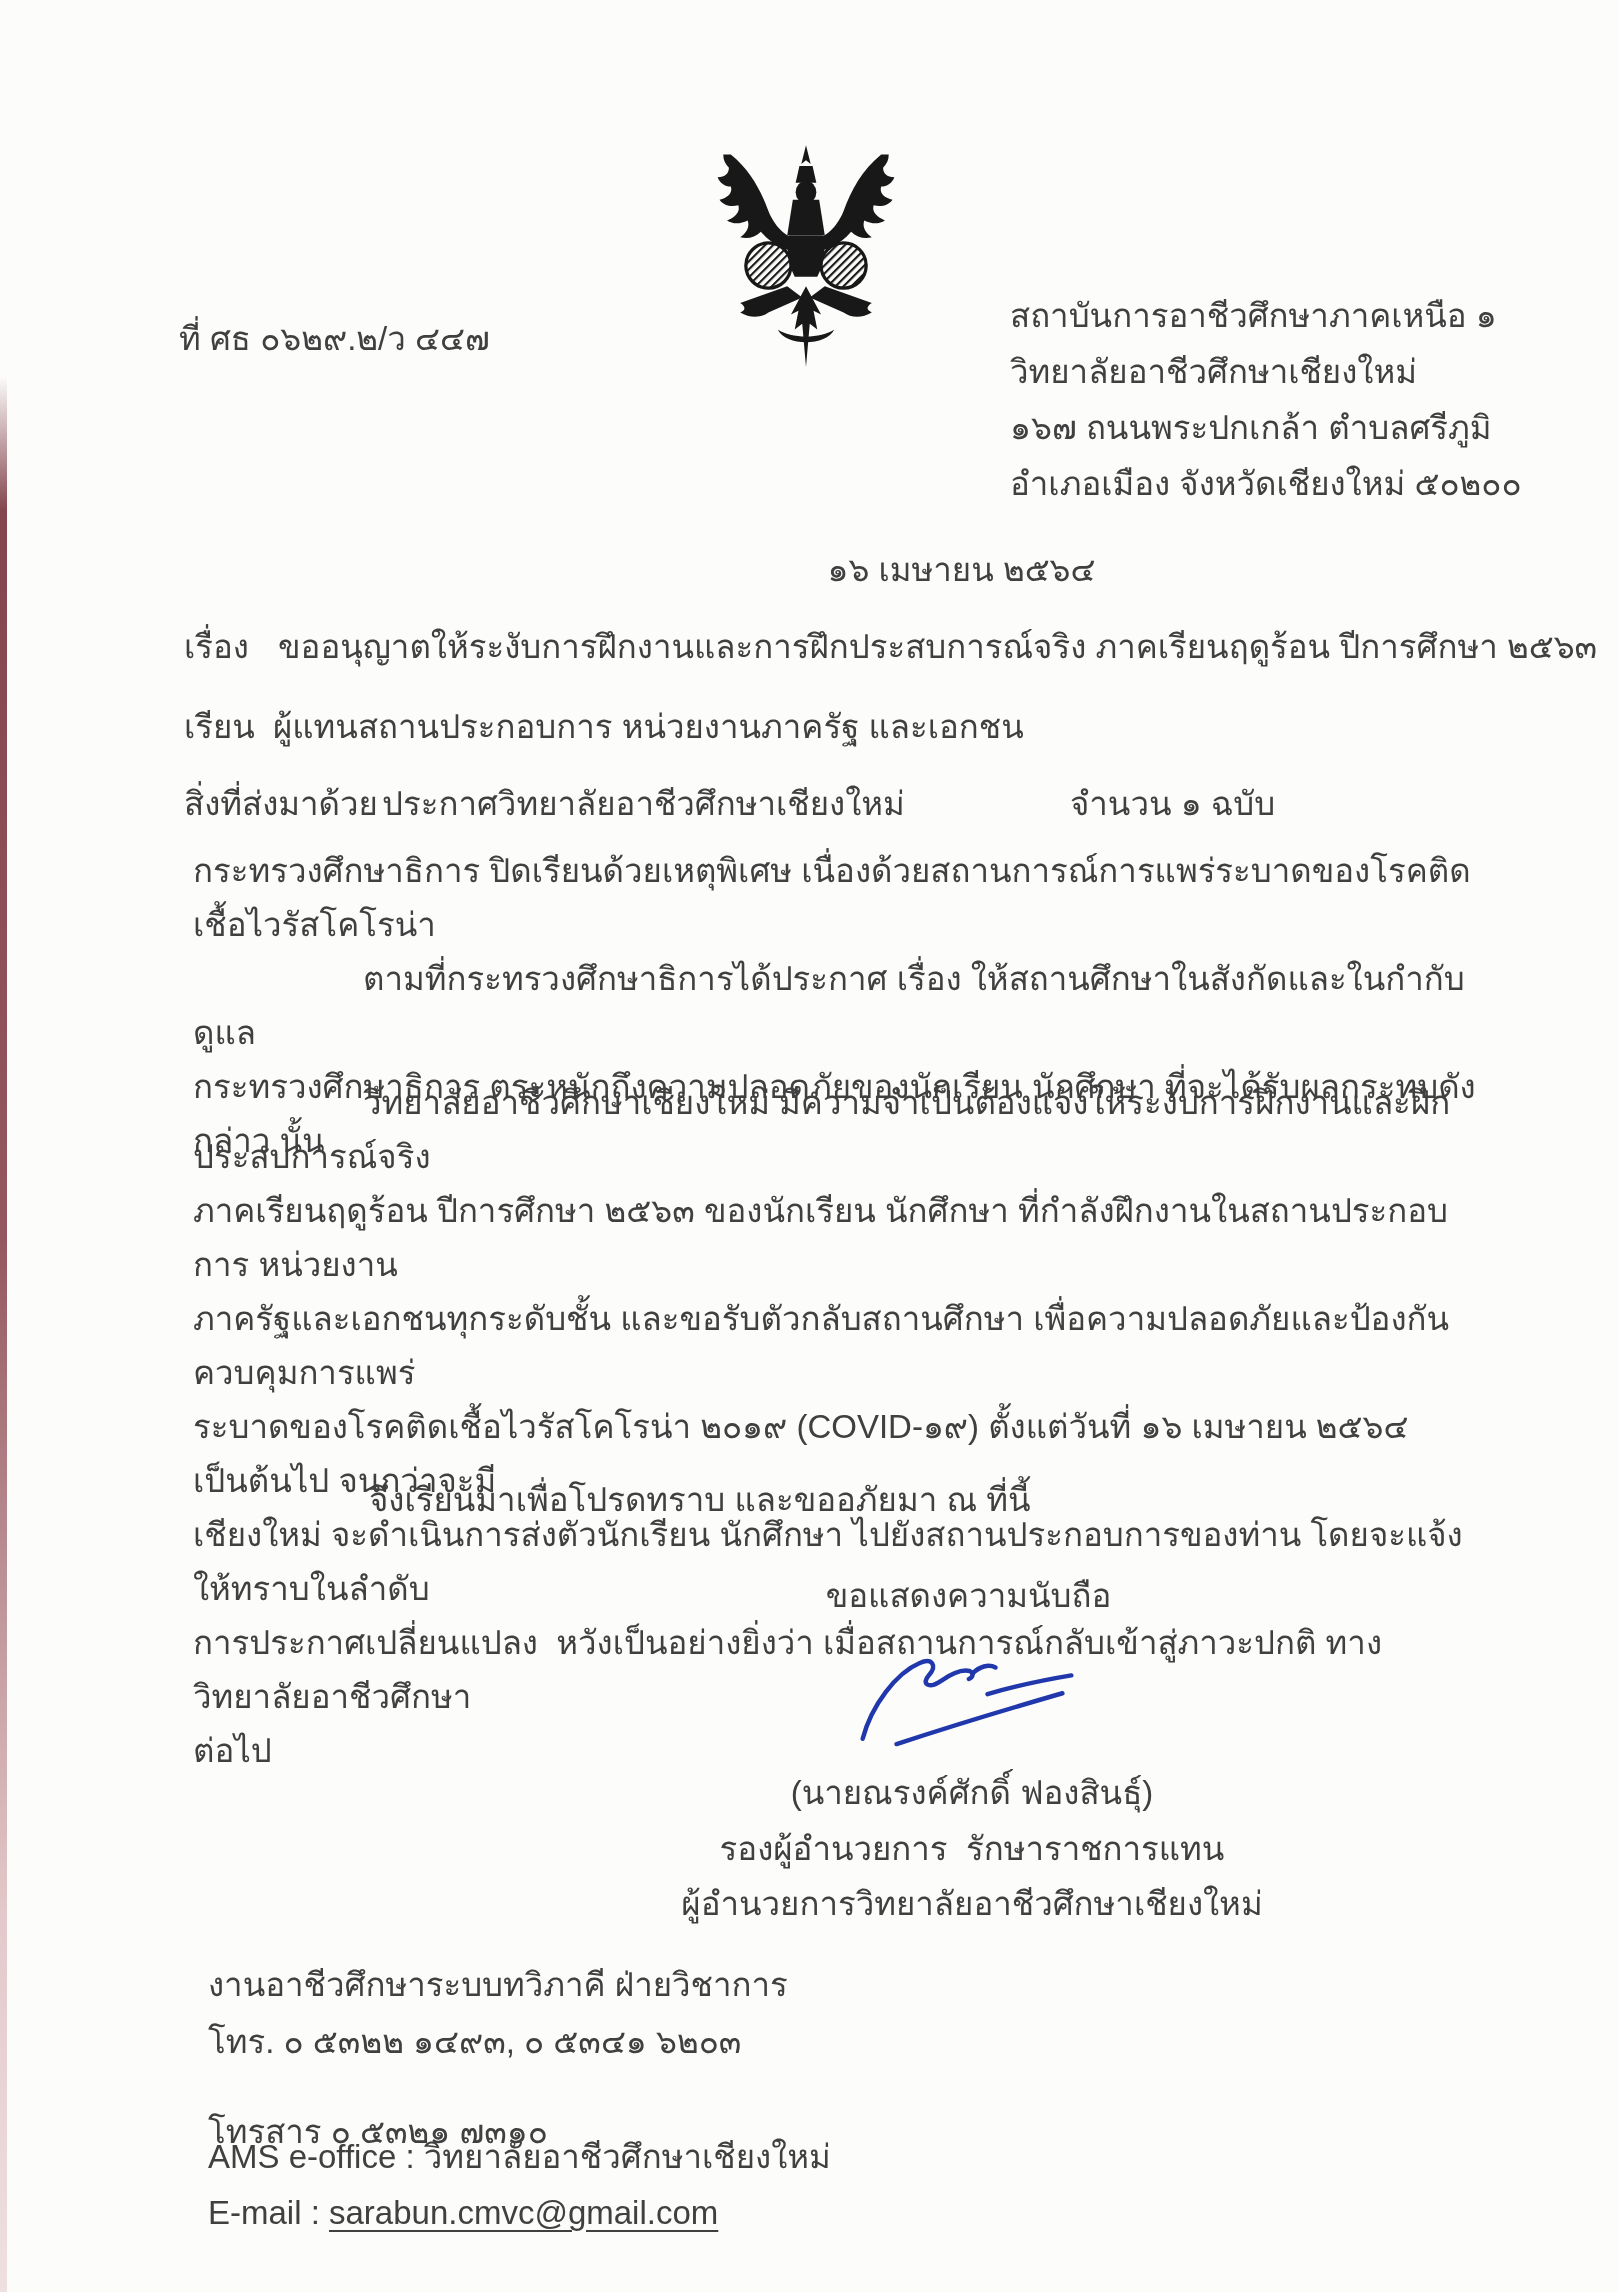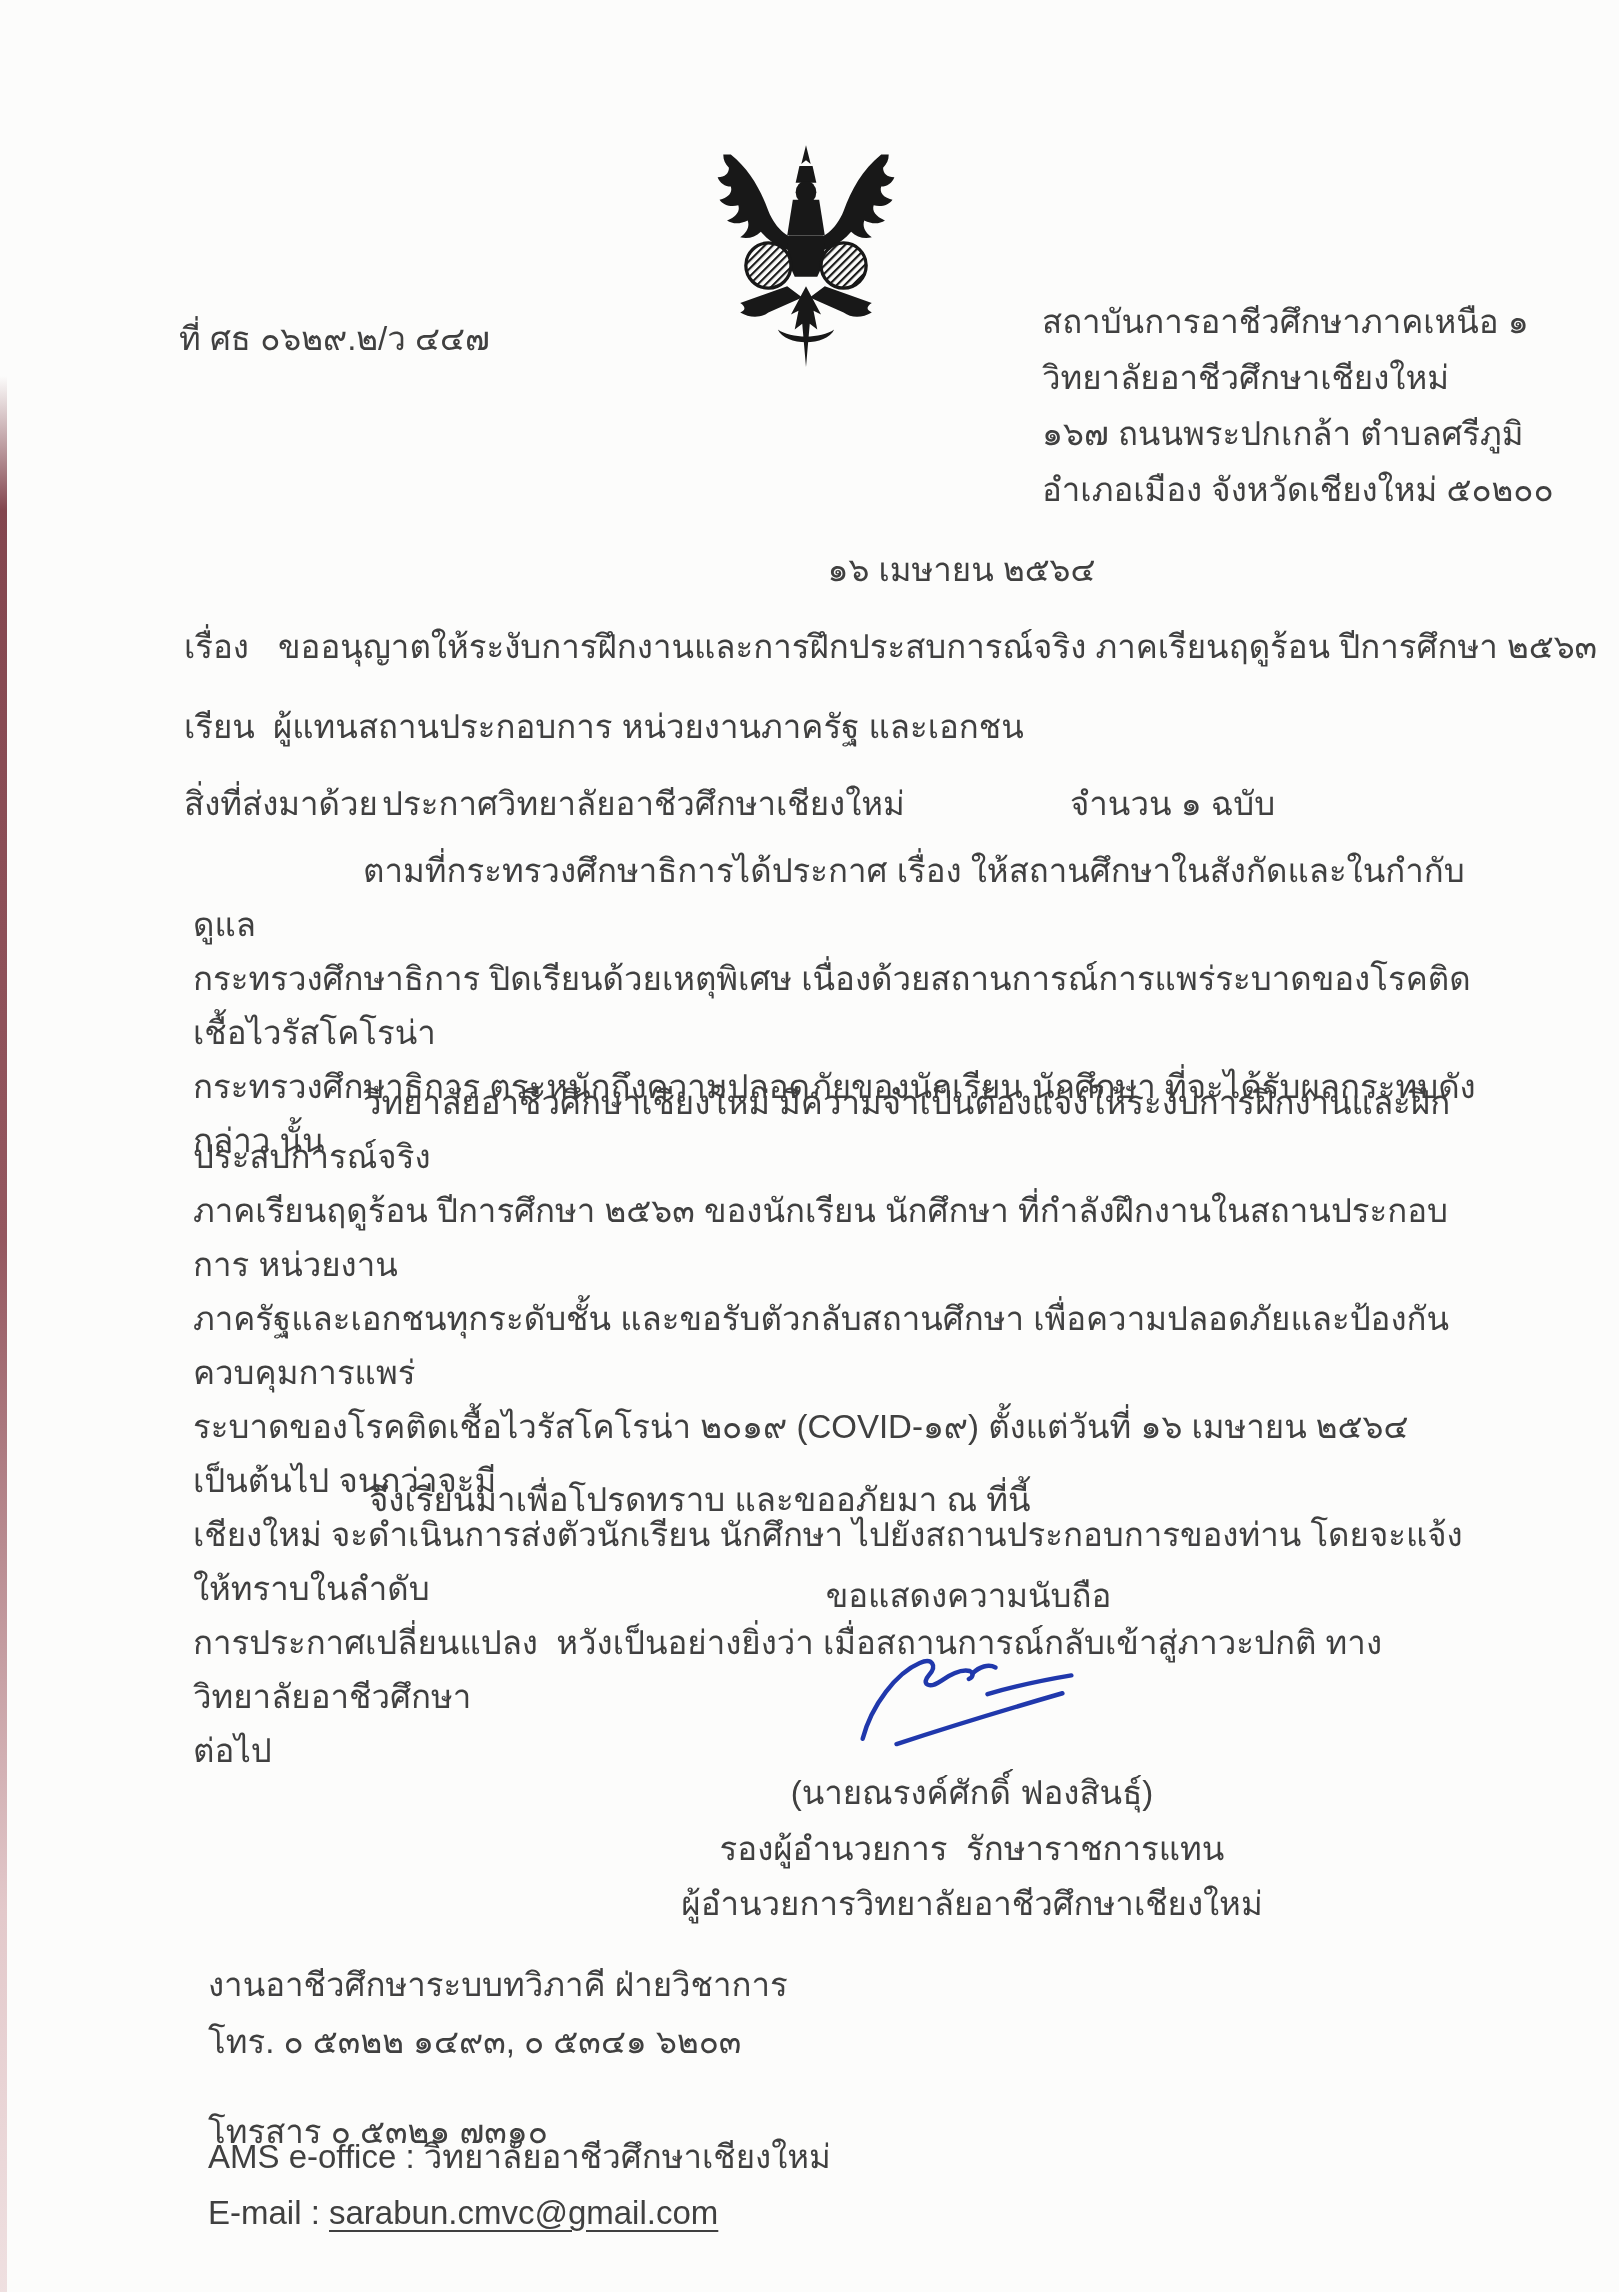--- a/index.html
+++ b/index.html
@@ -19,21 +19,21 @@
     position:absolute;left:0;top:376px;width:7.2px;height:1917px;
     background:linear-gradient(180deg,
       rgba(110,38,48,0) 0%,
       rgba(110,38,48,.85) 7%,
       rgba(122,46,56,.8) 45%,
       rgba(180,105,112,.35) 80%,
       rgba(200,140,145,.25) 100%);
   }
   .ref{left:179px;top:312px;}
   .emblem{left:712px;top:145px;width:188px;height:226px;}
-  .sender{left:1010px;top:294px;font-size:33px;line-height:56px;margin-left:32px;}
+  .sender{left:1010px;top:288px;font-size:33px;line-height:56px;}
   .date{left:675px;top:543px;width:573px;text-align:center;}
   .row-label{left:184px;}
   .subject-row{top:620px;}
   .to-row{top:700px;}
   .attach-row{top:777px;}
   .subject-text{left:278px;}
   .to-text{left:273px;}
   .attach-text{left:382px;}
   .attach-count{left:1070px;}
   .para{left:193px;width:1294px;}
@@ -110,22 +110,22 @@
   <div class="abs fs t subject-text subject-row">ขออนุญาตให้ระงับการฝึกงานและการฝึกประสบการณ์จริง ภาคเรียนฤดูร้อน ปีการศึกษา ๒๕๖๓</div>
 
   <div class="abs fs t row-label to-row">เรียน</div>
   <div class="abs fs t to-text to-row">ผู้แทนสถานประกอบการ หน่วยงานภาครัฐ และเอกชน</div>
 
   <div class="abs fs t row-label attach-row">สิ่งที่ส่งมาด้วย</div>
   <div class="abs fs t attach-text attach-row">ประกาศวิทยาลัยอาชีวศึกษาเชียงใหม่</div>
   <div class="abs fs t attach-count attach-row">จำนวน ๑ ฉบับ</div>
 
   <div class="abs para para1">
+    <div class="line t">กระทรวงศึกษาธิการ ปิดเรียนด้วยเหตุพิเศษ เนื่องด้วยสถานการณ์การแพร่ระบาดของโรคติดเชื้อไวรัสโคโรน่า</div>
     <div class="line t indent">ตามที่กระทรวงศึกษาธิการได้ประกาศ เรื่อง ให้สถานศึกษาในสังกัดและในกำกับดูแล</div>
-    <div class="line t">กระทรวงศึกษาธิการ ปิดเรียนด้วยเหตุพิเศษ เนื่องด้วยสถานการณ์การแพร่ระบาดของโรคติดเชื้อไวรัสโคโรน่า</div>
     <div class="line t">กระทรวงศึกษาธิการ ตระหนักถึงความปลอดภัยของนักเรียน นักศึกษา ที่จะได้รับผลกระทบดังกล่าว นั้น</div>
   </div>
 
   <div class="abs para para2">
     <div class="line t indent">วิทยาลัยอาชีวศึกษาเชียงใหม่ มีความจำเป็นต้องแจ้งให้ระงับการฝึกงานและฝึกประสบการณ์จริง</div>
     <div class="line t">ภาคเรียนฤดูร้อน ปีการศึกษา ๒๕๖๓ ของนักเรียน นักศึกษา ที่กำลังฝึกงานในสถานประกอบการ หน่วยงาน</div>
     <div class="line t">ภาครัฐและเอกชนทุกระดับชั้น และขอรับตัวกลับสถานศึกษา เพื่อความปลอดภัยและป้องกันควบคุมการแพร่</div>
     <div class="line t">ระบาดของโรคติดเชื้อไวรัสโคโรน่า ๒๐๑๙ (COVID-๑๙) ตั้งแต่วันที่ ๑๖ เมษายน ๒๕๖๔ เป็นต้นไป จนกว่าจะมี</div>
     <div class="line t">เชียงใหม่ จะดำเนินการส่งตัวนักเรียน นักศึกษา ไปยังสถานประกอบการของท่าน โดยจะแจ้งให้ทราบในลำดับ</div>
     <div class="line t">การประกาศเปลี่ยนแปลง  หวังเป็นอย่างยิ่งว่า เมื่อสถานการณ์กลับเข้าสู่ภาวะปกติ ทางวิทยาลัยอาชีวศึกษา</div>

